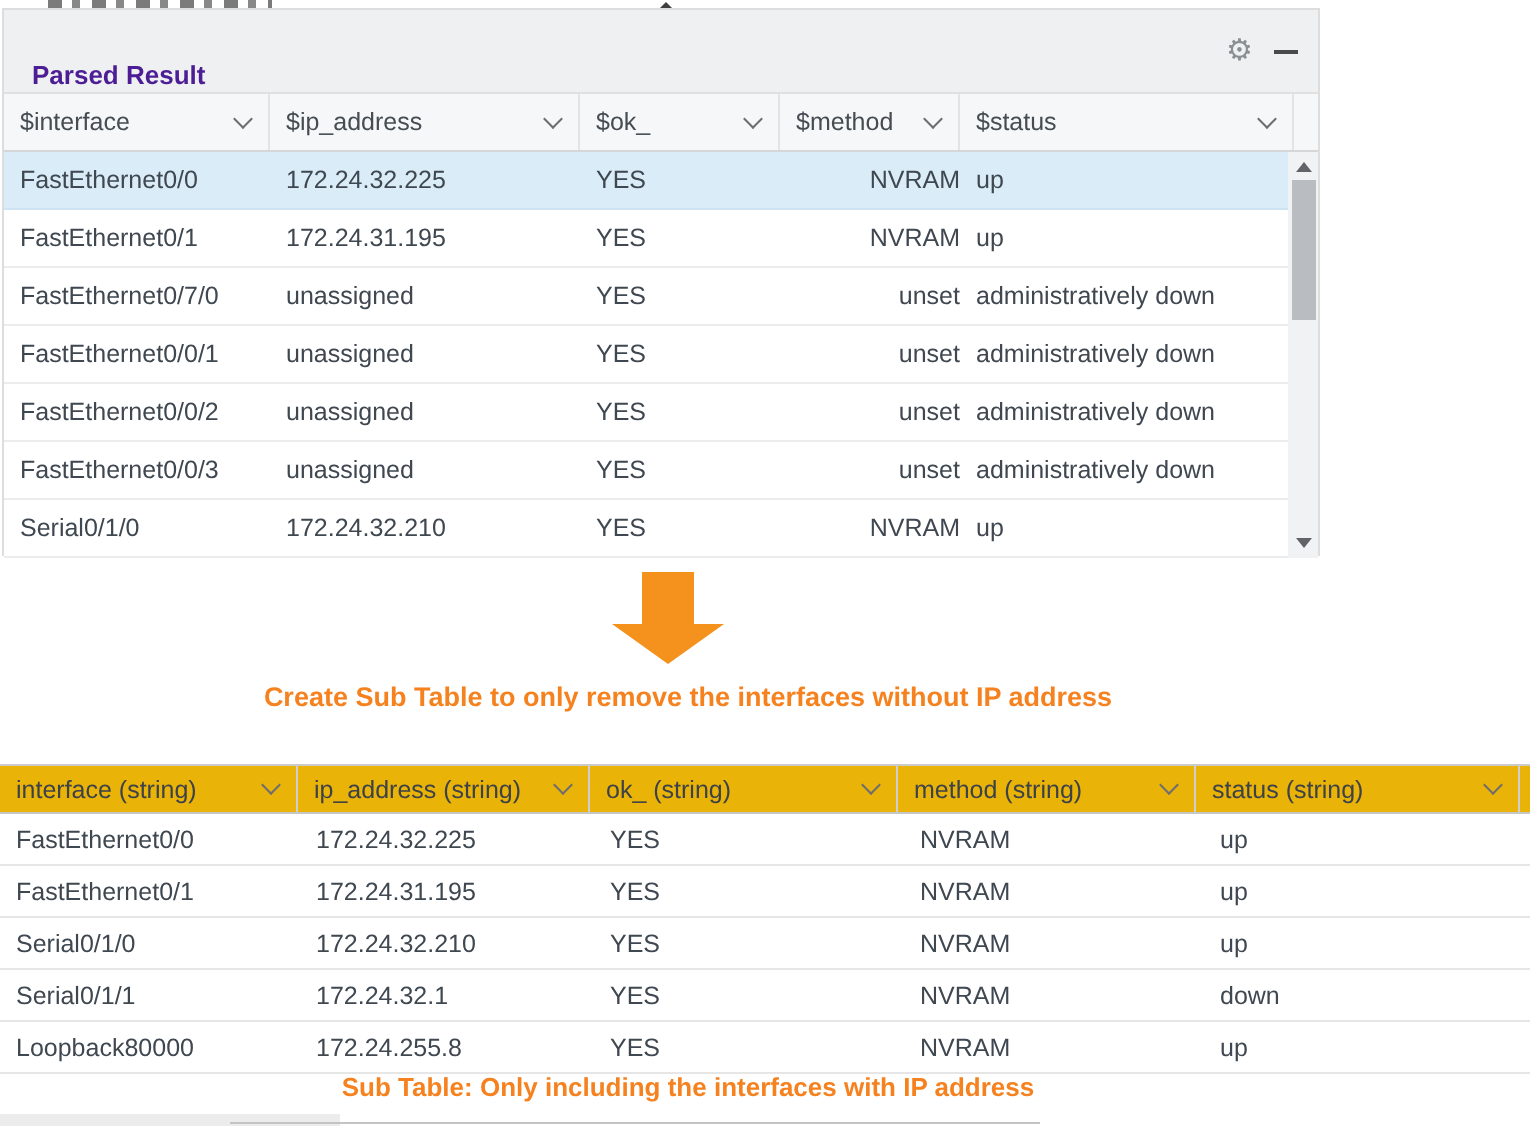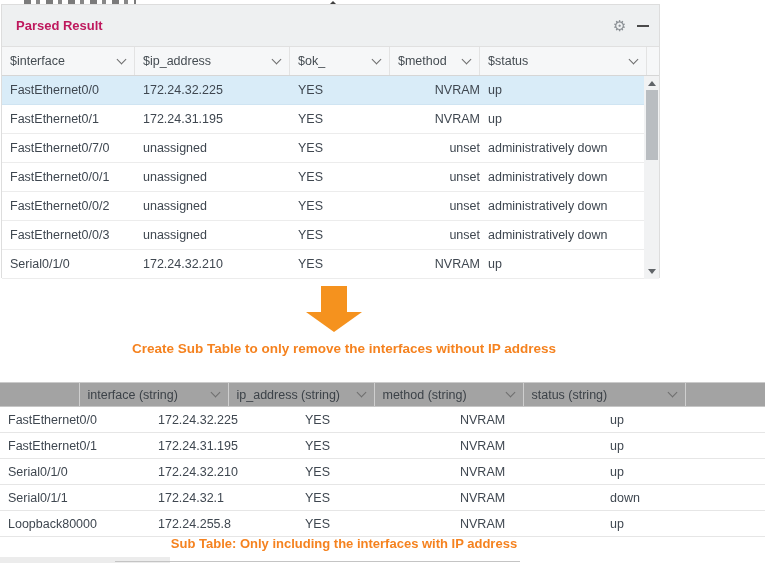--- a/index.html
+++ b/index.html
@@ -26,21 +26,21 @@
   
   .panel{
     left:1px;top:4px;width:659px;height:274px;
     border:1px solid #dddddd;box-sizing:border-box;
     background:#fff;
   }
   .toolbar{
     position:relative;height:42px;background:#eef0f1;
     border-bottom:1px solid #e0e0e0;box-sizing:border-box;
   }
-  .tb-title{position:absolute;left:14px;top:0;line-height:42px;font-weight:bold;color:#be185d;font-size:13px;}
+  .tb-title{position:absolute;left:14px;top:12px;line-height:42px;font-weight:bold;color:#4c1d95;font-size:13px;}
   .dropdown{
     position:absolute;left:111px;top:8px;width:166px;height:27px;
     background:#fff;border:1px solid #d6d6d6;border-radius:2px;
     display:flex;align-items:center;box-sizing:border-box;padding:0 8px;
   }
   .dropdown .dd-label{color:#5b6b7b;margin-left:7px;flex:1;}
   .chev{width:7px;height:7px;border-right:1.6px solid #6e6e6e;border-bottom:1.6px solid #6e6e6e;transform:rotate(45deg);display:inline-block;margin-top:-4px;flex:none;}
   .tb-note{position:absolute;left:312px;top:13px;font-weight:bold;font-size:13px;white-space:nowrap;}
   .gear{position:absolute;left:611px;top:13px;font-size:15px;color:#8a8f94;line-height:15px;}
   .minimize{position:absolute;left:635px;top:20px;width:12px;height:2px;background:#4a4a4a;}
@@ -64,21 +64,21 @@
   .vscroll .thumb{position:absolute;left:1.5px;top:14px;width:12px;height:70px;background:#b9bdc1;}
 
   
   .arrow-shaft{left:321px;top:286px;width:26px;height:26px;}
   .arrow-head{left:306px;top:312px;width:0;height:0;border-left:28px solid transparent;border-right:28px solid transparent;border-top-width:20px;border-top-style:solid;}
 
   .mid-note{left:0;top:341px;width:688px;text-align:center;font-weight:bold;font-size:13.5px;white-space:nowrap;}
 
   
   .t2{left:0;top:382px;width:765px;}
-  .t2-head{display:flex;height:25px;background:#a3a3a3;border-top:1px solid #cbcbcb;border-bottom:1px solid #c6c6c6;box-sizing:border-box;justify-content:center;}
+  .t2-head{display:flex;height:25px;background:#eab308;border-top:1px solid #cbcbcb;border-bottom:1px solid #c6c6c6;box-sizing:border-box;}
   .t2-head .th{display:flex;align-items:center;padding-left:8px;box-sizing:border-box;border-right:1px solid #cfcfcf;border-left:1px solid #cfcfcf;margin-left:-1px;color:#3c4248;}
   .t2-head .th .chev{margin-left:auto;margin-right:9px;width:6px;height:6px;}
   .t2-row{display:flex;height:26px;background:#fff;border-bottom:1px solid #e6e6e6;box-sizing:border-box;}
   .t2-row .td{display:flex;align-items:center;padding-left:8px;box-sizing:border-box;overflow:hidden;white-space:nowrap;}
   .d0{width:150px;flex:none;} .d1{width:147px;flex:none;gap:13px;} .d2{width:155px;flex:none;} .d3{width:150px;flex:none;} .d4{width:163px;flex:none;}
 
   .bottom-note{left:0;top:536px;width:688px;text-align:center;font-weight:bold;font-size:13px;white-space:nowrap;}
 
   
   .hbar{left:0;top:557px;width:170px;height:6px;background:#ececec;}
@@ -192,20 +192,24 @@
 <div class="abs t2">
   <div class="t2-head">
     <div class="th d0">
         <span>interface (string)</span>
         <span class="chev"></span>
       </div>
     <div class="th d1">
         <span>ip_address (string)</span>
         <span class="chev"></span>
       </div>
+    <div class="th d2">
+        <span>ok_ (string)</span>
+        <span class="chev"></span>
+      </div>
     <div class="th d3">
         <span>method (string)</span>
         <span class="chev"></span>
       </div>
     <div class="th d4">
         <span>status (string)</span>
         <span class="chev"></span>
       </div>
   </div>
   <div class="t2-row">

